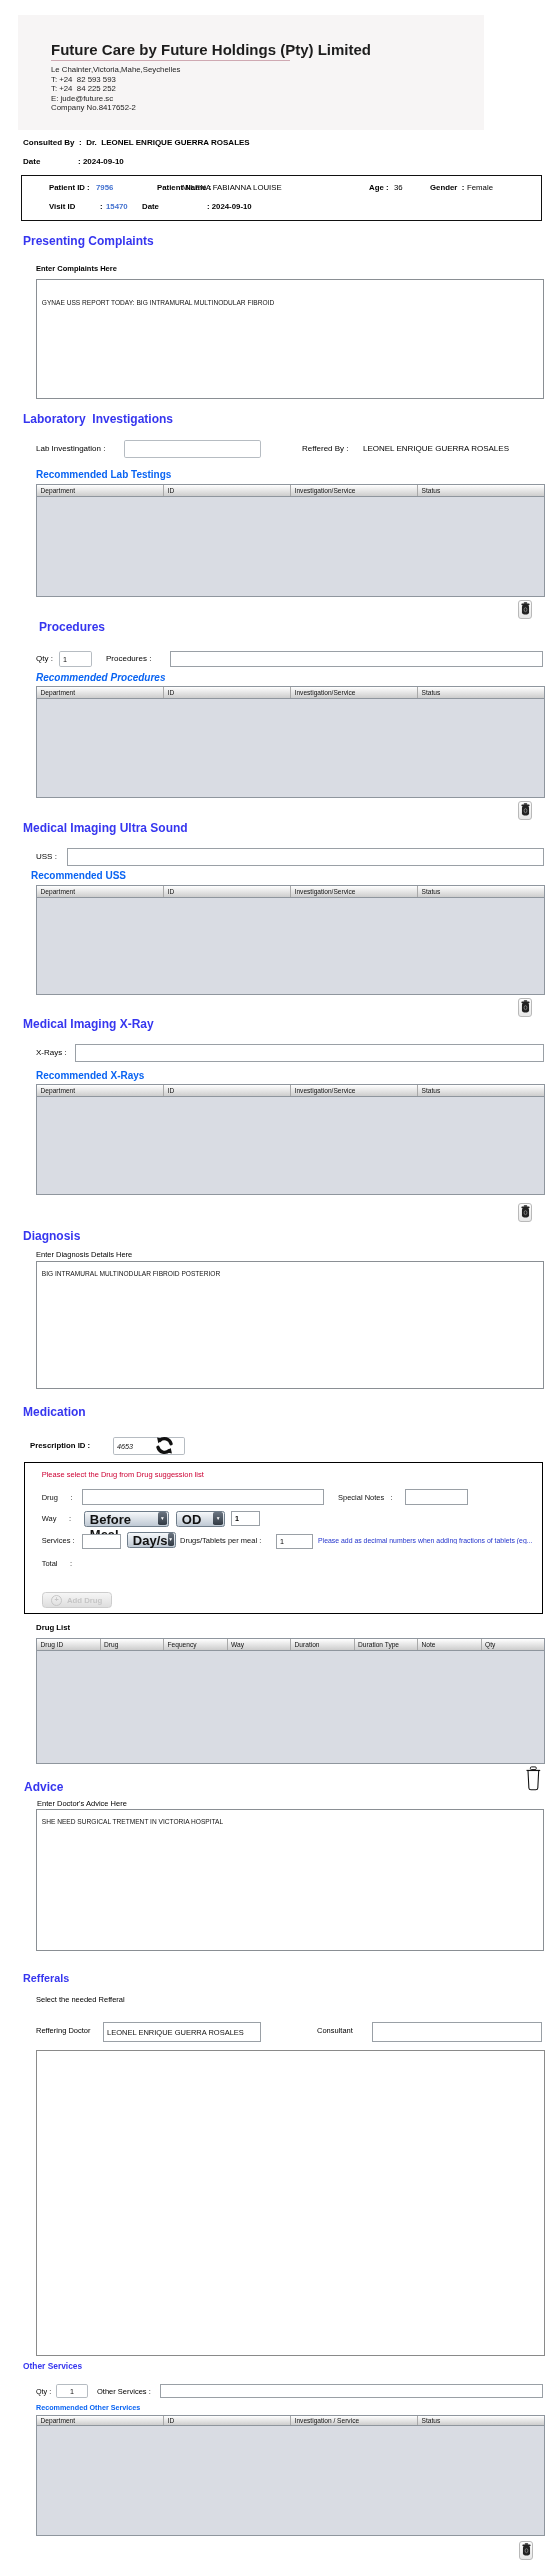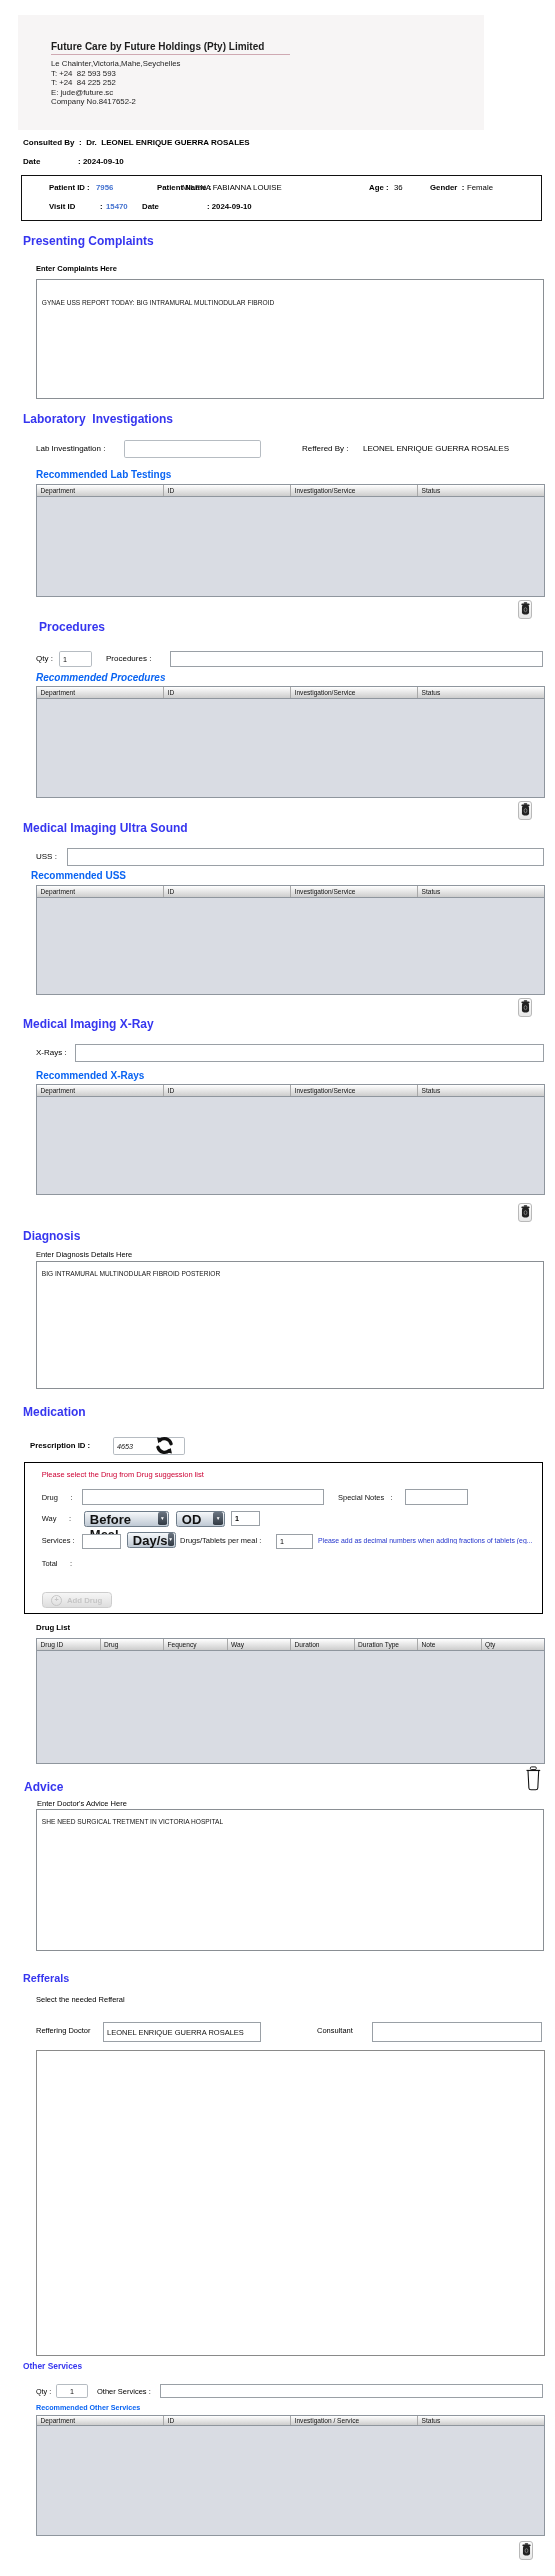--- a/index.html
+++ b/index.html
@@ -3,21 +3,21 @@
 <meta charset="utf-8">
 <style>
   html,body { margin:0; padding:0; background:#fff; }
   .page { position:relative; width:556px; height:2576px; background:#fff;
           font-family:"Liberation Sans", sans-serif; color:#000; overflow:hidden; }
   .abs { position:absolute; }
 
   
   .letterhead { position:absolute; left:18px; top:15px; width:466px; height:115px; background:#f7f5f5; }
   .company { position:absolute; left:33px; top:26px; }
-  .company-name { font-size:10px; font-weight:bold; white-space:pre; width:239px;
+  .company-name { font-size:15px; font-weight:bold; white-space:pre; width:239px;
                   border-bottom:1.2px solid #cfa9b2; padding-bottom:1.8px; color:#1d1d1d; }
   .company-line { font-size:7.8px; line-height:9.6px; white-space:pre; color:#1d1d1d; }
   .company-lines { margin-top:4.2px; }
   .logo { position:absolute; left:356px; top:24px; display:flex; }
   .logo-text { margin-left:1.2px; margin-top:60px; }
   .logo-future { font-size:18.5px; color:#2f2f2f; letter-spacing:0.3px; line-height:18px; }
   .logo-care { font-size:15px; font-weight:bold; color:#2b3990; line-height:15.5px; letter-spacing:0.6px; }
   .logo-care .red-a { color:#e31e26; }
   .logo-tag { font-family:"DejaVu Serif", serif; font-style:italic; font-size:7.5px; color:#333; margin-top:1.8px; white-space:pre; }
 

